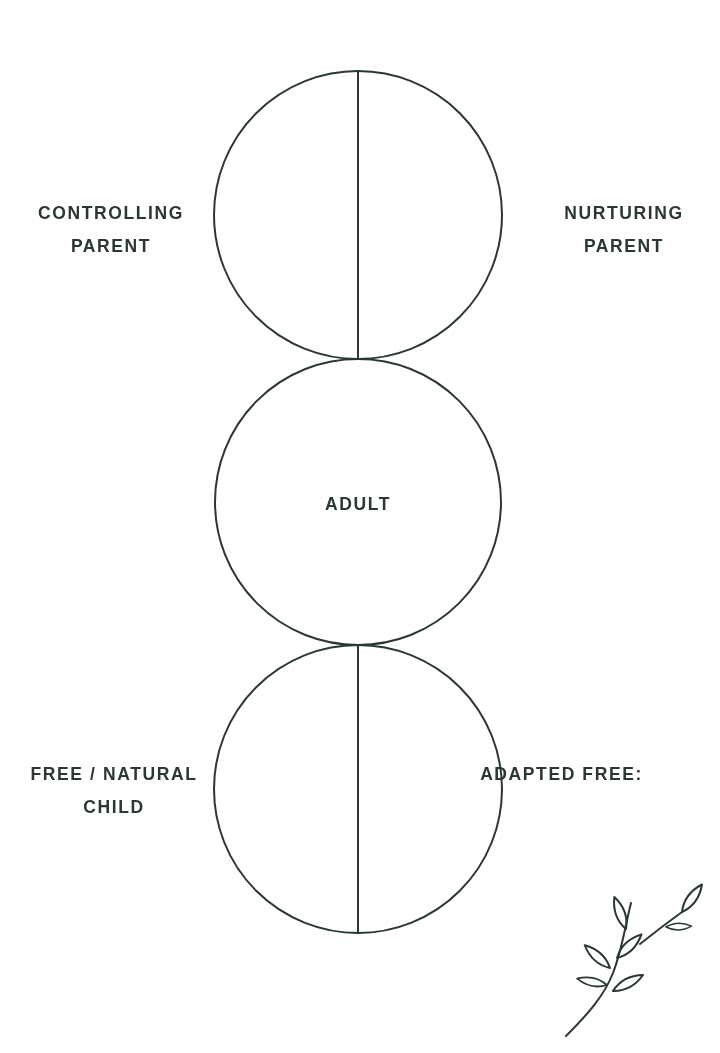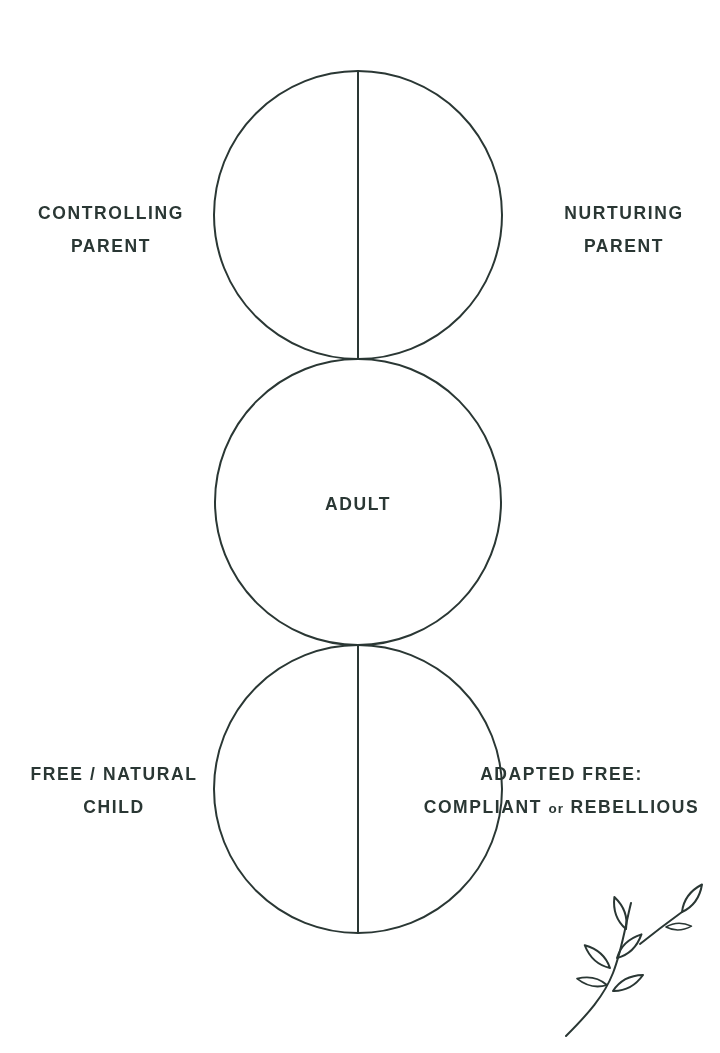--- a/index.html
+++ b/index.html
@@ -78,16 +78,15 @@
     <div>FREE / NATURAL</div>
     <div>CHILD</div>
   </div>
 
   <div class="label lbl-adult">
     <div>ADULT</div>
   </div>
 
   <div class="label lbl-adapted">
     <div>ADAPTED FREE:</div>
-    <div><span>COMPLIANT</span> <span class="small-or">or</span> <span>REBELLIOUS</span></div>
   </div>
 
 </div>
 
 </body></html>

